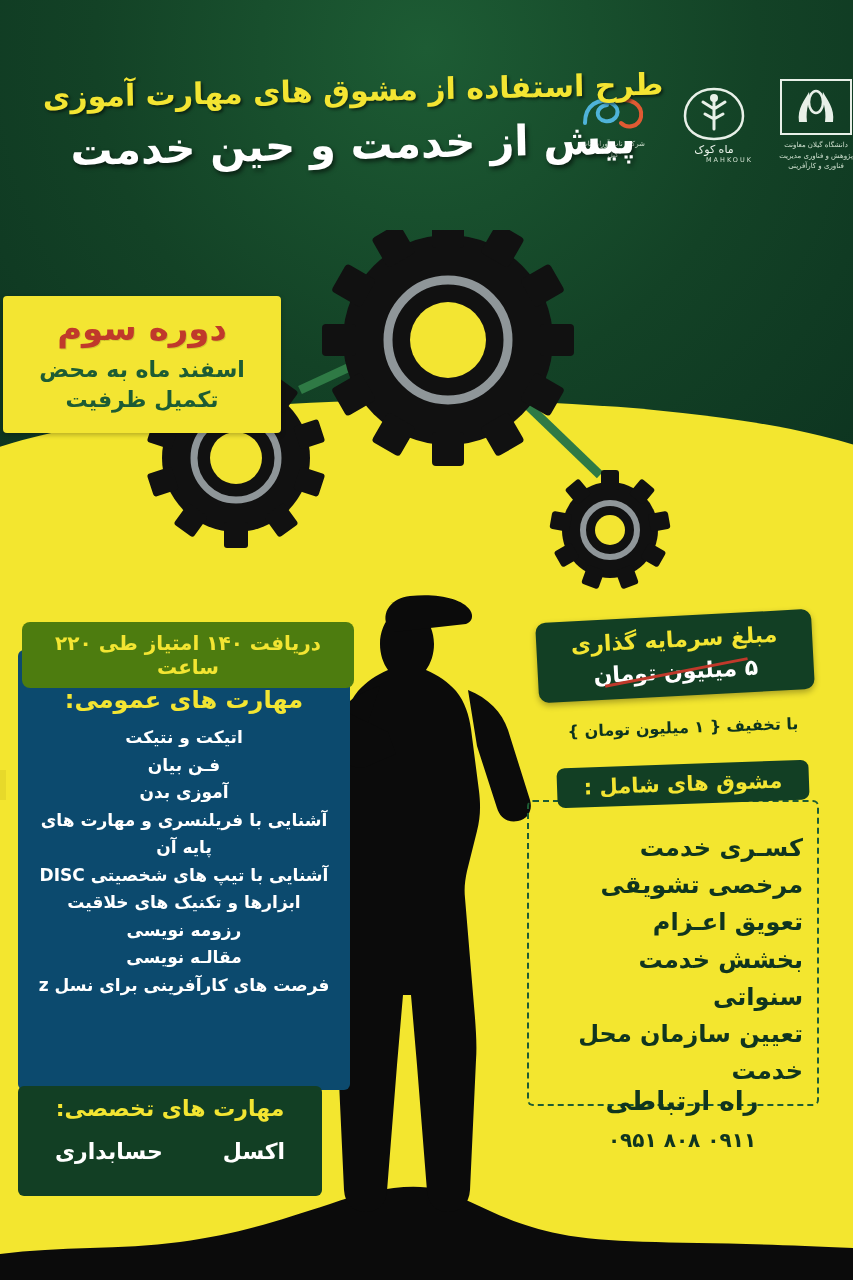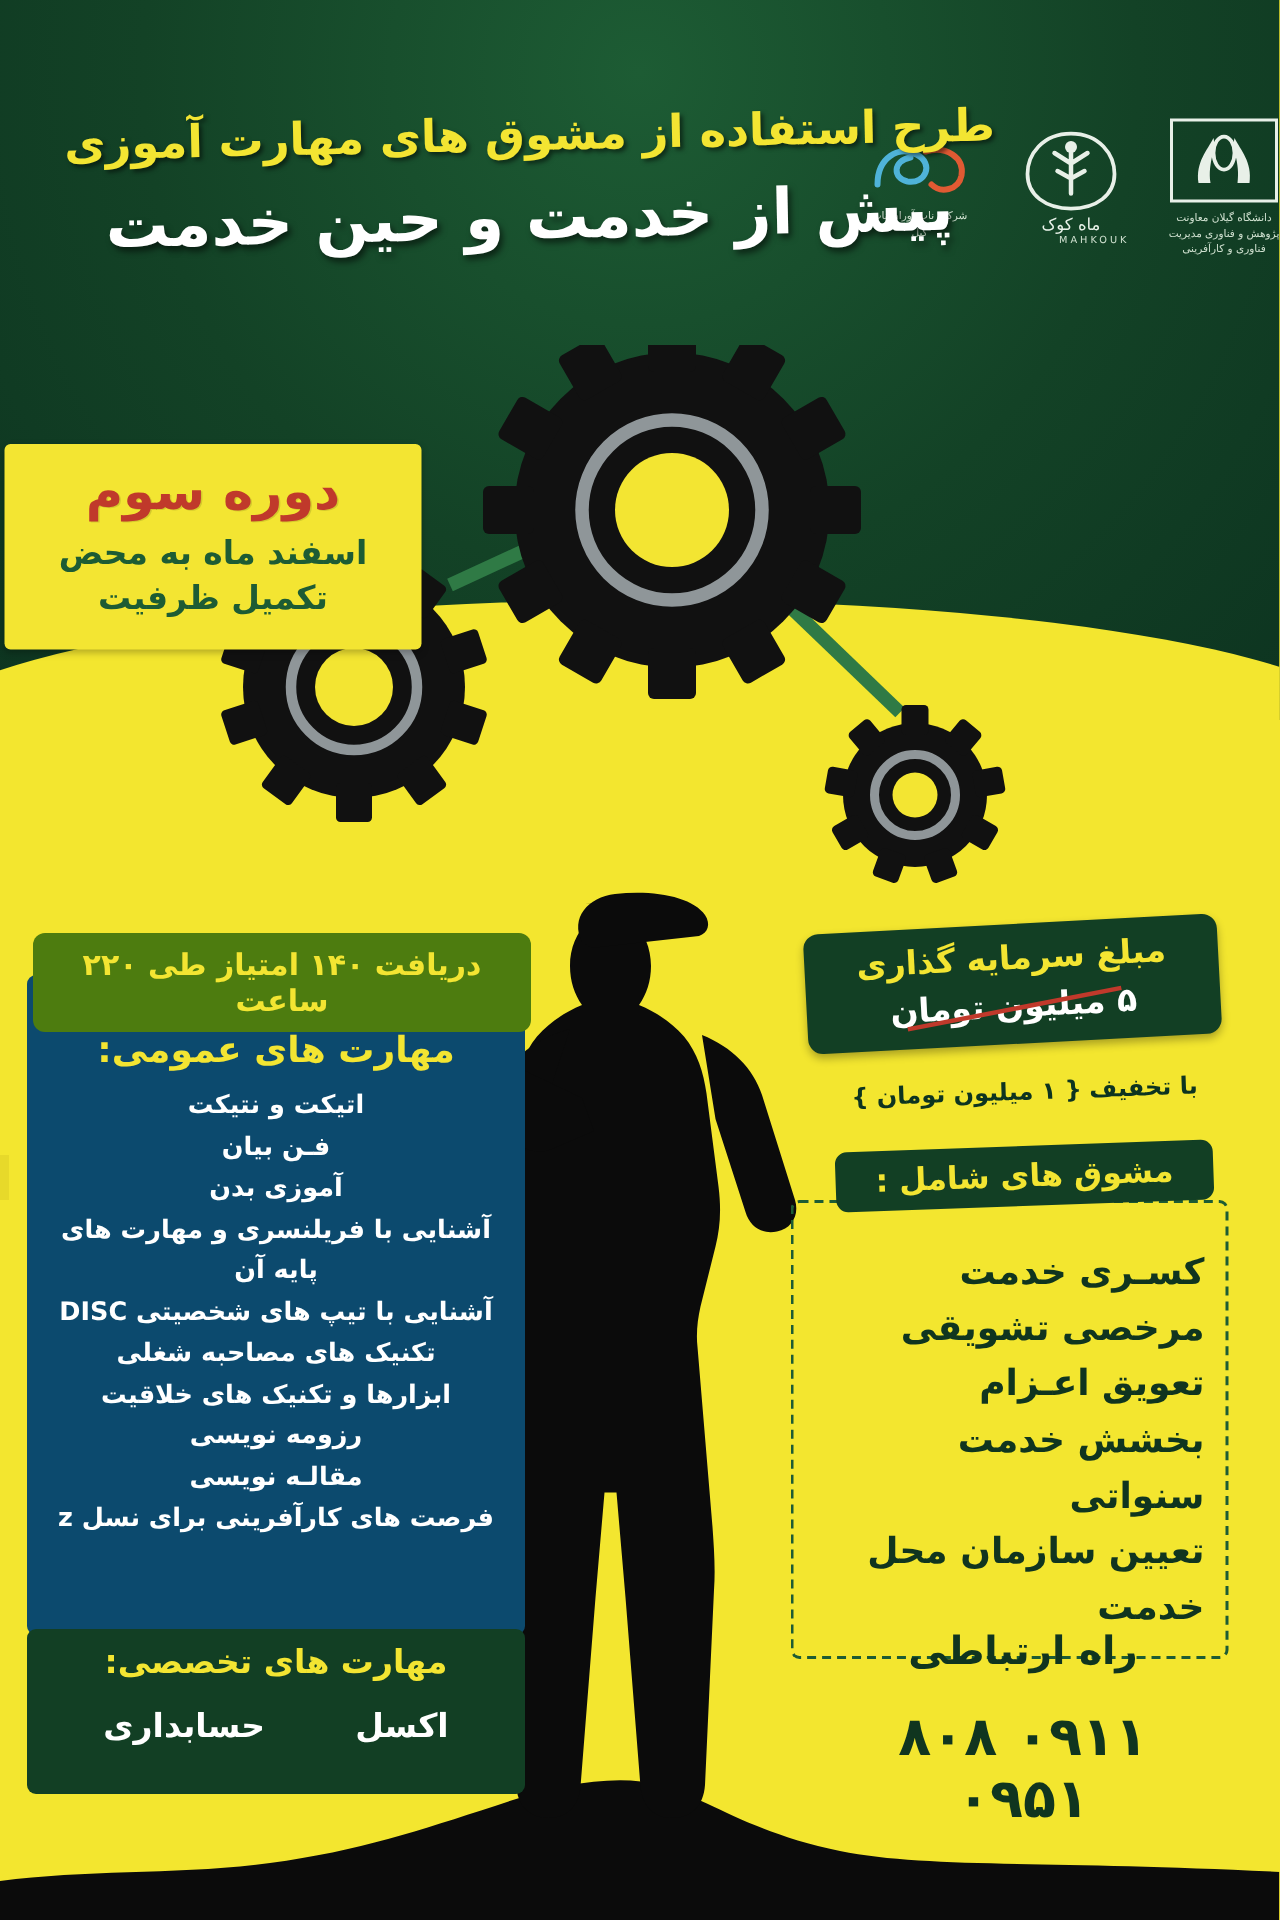--- a/index.html
+++ b/index.html
@@ -108,37 +108,37 @@
   }
   .inc-list{margin:4px;padding:0;list-style:none;text-align:right;}
   .inc-list li{
     color:#10351f;font-size:24px;font-weight:bold;line-height:1.55;letter-spacing:1px;
   }
   
   .contact{
     position:absolute;right:46px;top:1086px;width:250px;text-align:center;z-index:8;
   }
   .contact .c1{color:#10351f;font-size:26px;font-weight:bold;}
-  .contact .c2{color:#10351f;font-size:36px;font-weight:bold;margin-top:22px;letter-spacing:1px;}
+  .contact .c2{color:#10351f;font-size:20px;font-weight:bold;margin-top:12px;letter-spacing:1px;}
   
   .points-badge{
     position:absolute;left:22px;top:622px;width:320px;background:#4d7c0f;
     border-radius:8px;padding:9px 6px;text-align:center;z-index:9;
     color:#f3e532;font-size:20px;font-weight:bold;
   }
   .skills-box{
     position:absolute;left:18px;top:650px;width:332px;height:440px;
     background:#0c4a6e;border-radius:6px;padding:36px 10px 12px;z-index:8;
     box-sizing:border-box;text-align:center;
   }
   .skills-box .sec-title{color:#f3e532;font-size:24px;font-weight:bold;margin-bottom:10px;}
   .skills-list{margin:0;padding:0;list-style:none;}
   .skills-list li{color:#ffffff;font-size:17px;font-weight:bold;line-height:1.62;}
   .spec-box{
-    position:absolute;left:18px;top:1086px;width:332px;height:110px;
+    position:absolute;left:18px;top:1086px;width:304px;height:110px;
     background:#123f24;border-radius:6px;padding:10px;z-index:8;box-sizing:border-box;
     text-align:center;
   }
   .spec-box .sec-title{color:#f3e532;font-size:22px;font-weight:bold;}
   .spec-row{display:flex;justify-content:center;gap:60px;margin-top:18px;}
   .spec-row span{color:#ffffff;font-size:22px;font-weight:bold;}
   
   .edge-mark{position:absolute;left:0;top:770px;width:6px;height:30px;background:#e7d92a;z-index:9;}
 </style>
 </head>
@@ -290,21 +290,20 @@
   </div>
 
   <div class="skills-box">
     <div class="sec-title">مهارت های عمومی:</div>
     <ul class="skills-list">
       <li>اتیکت و نتیکت</li>
       <li>فـن بیان</li>
       <li>آموزی بدن</li>
       <li>آشنایی با فریلنسری و مهارت های پایه آن</li>
       <li>آشنایی با تیپ های شخصیتی DISC</li>
-      <li>تکنیک های مصاحبه شغلی</li>
       <li>ابزارها و تکنیک های خلاقیت</li>
       <li>رزومه نویسی</li>
       <li>مقالـه نویسی</li>
       <li>فرصت های کارآفرینی برای نسل z</li>
     </ul>
   </div>
   <div class="points-badge">دریافت ۱۴۰ امتیاز طی ۲۲۰ ساعت</div>
 
   <div class="spec-box">
     <div class="sec-title">مهارت های تخصصی:</div>

